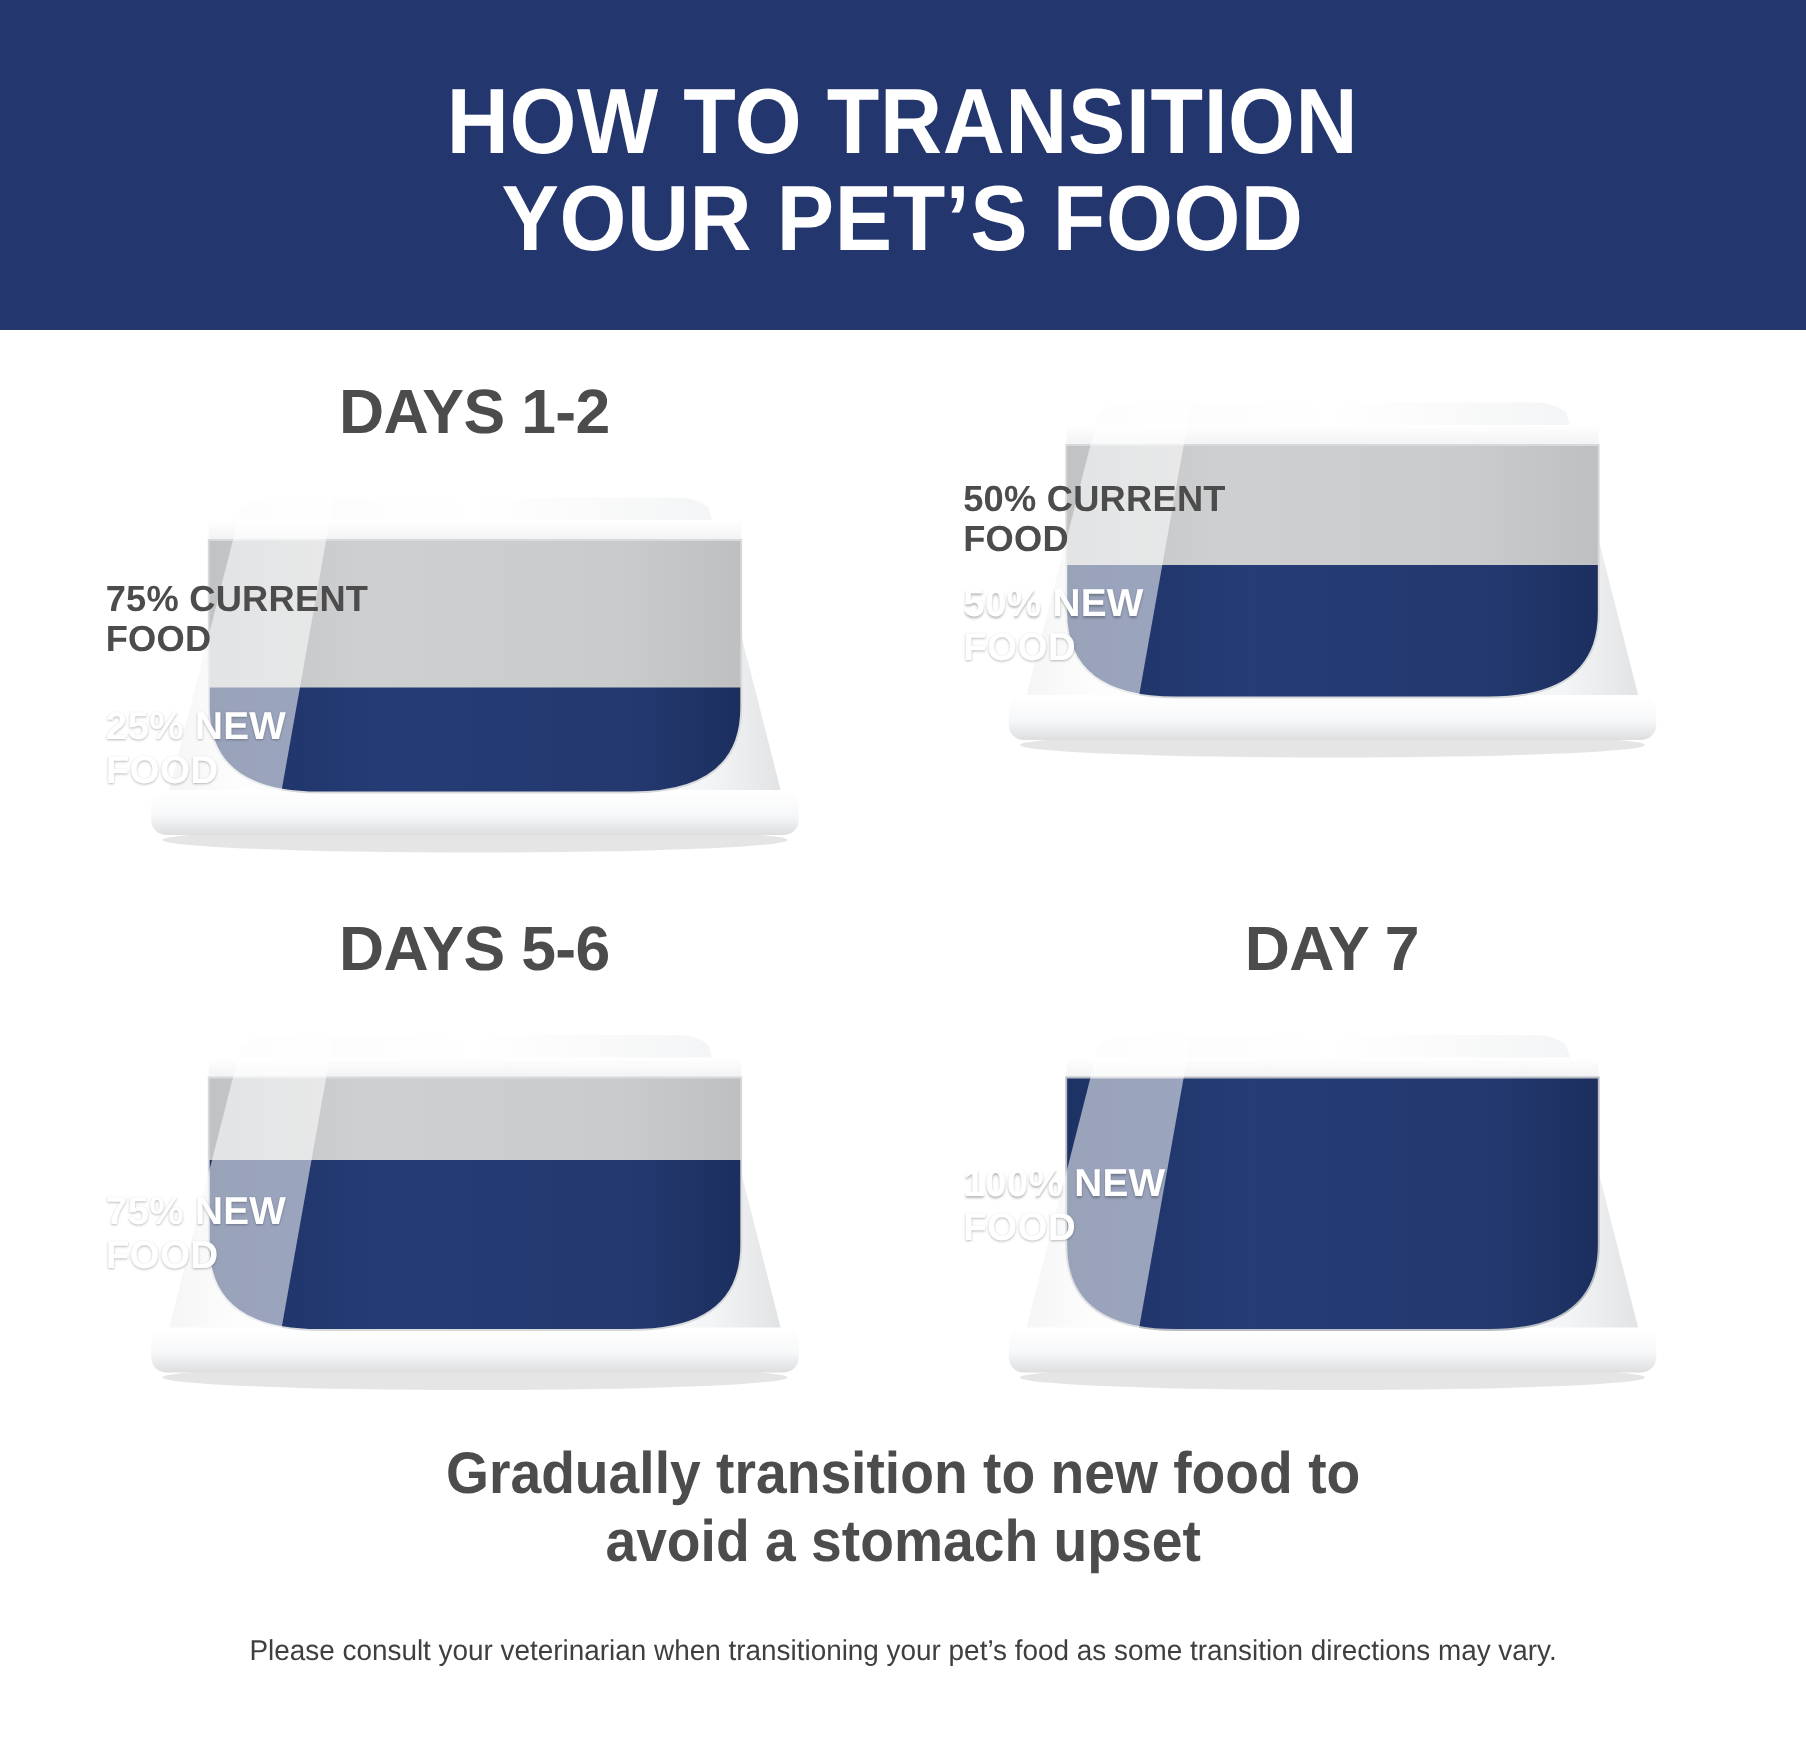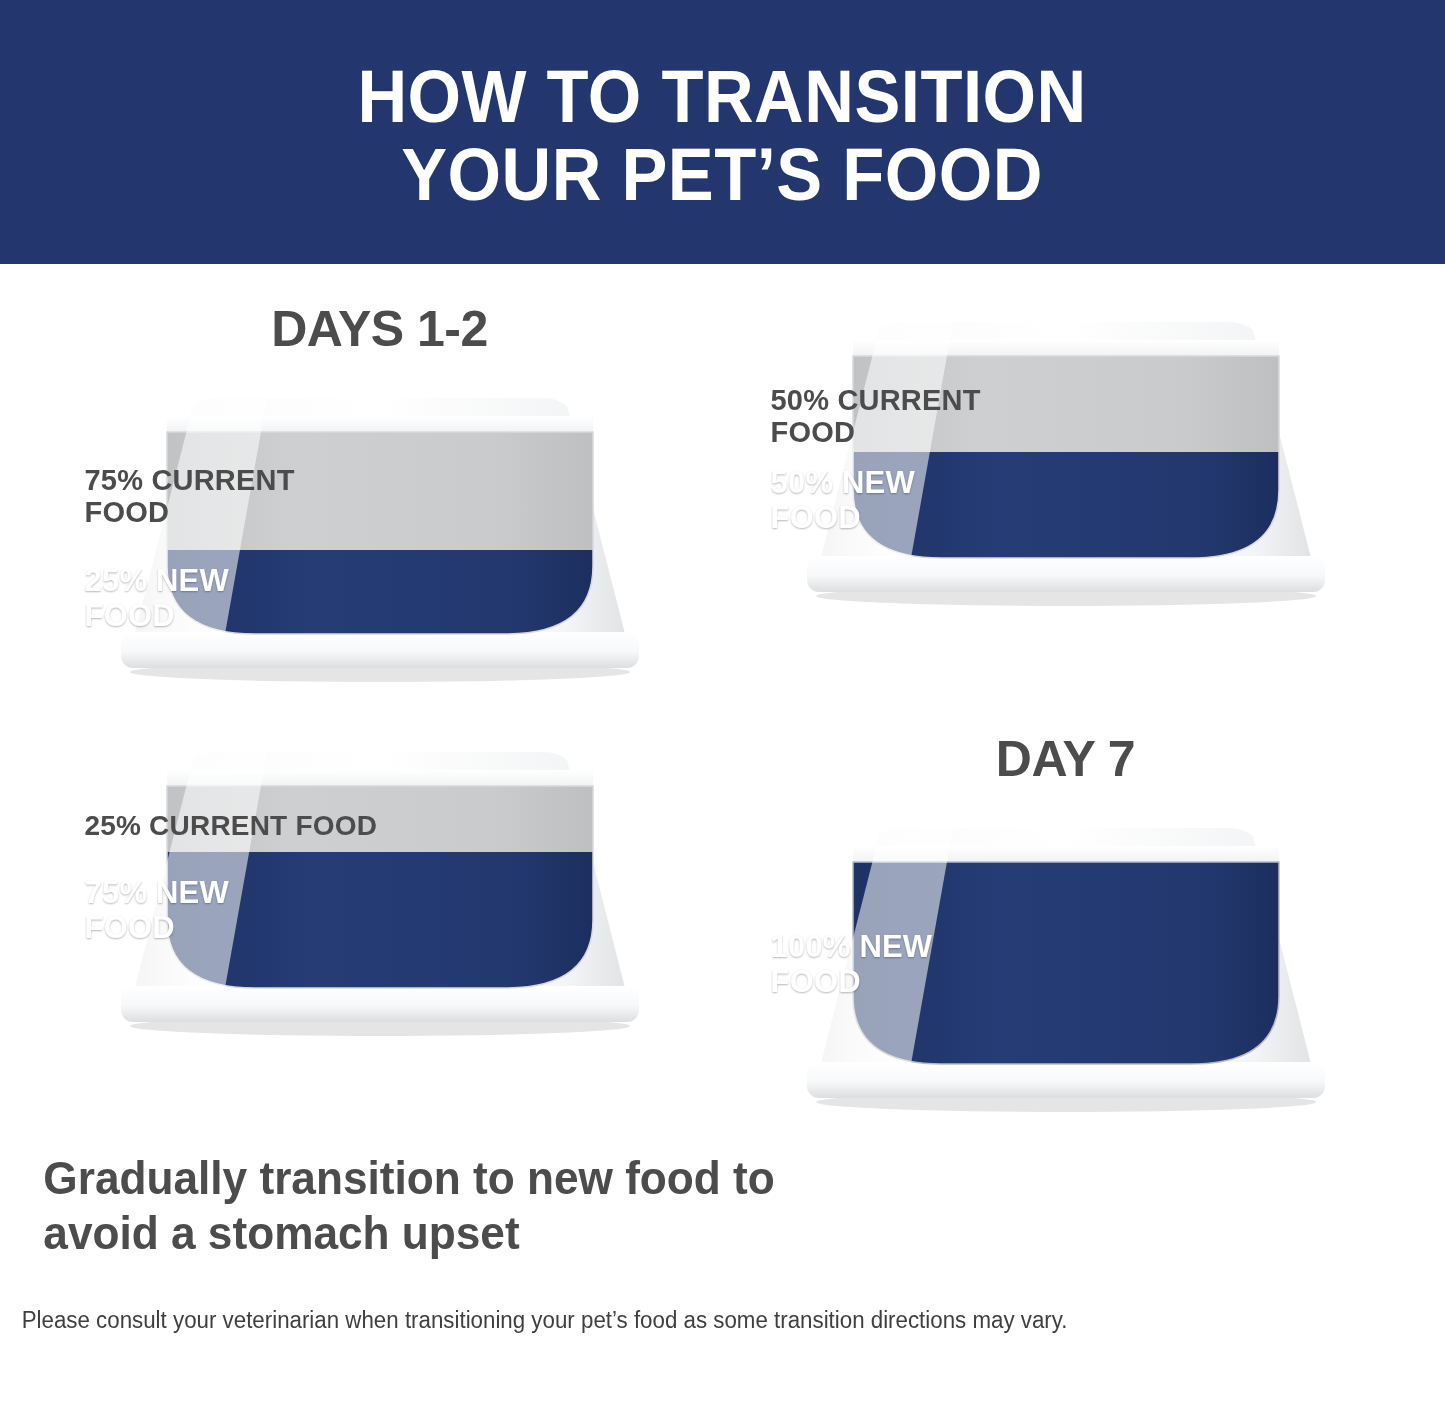--- a/index.html
+++ b/index.html
@@ -104,20 +104,21 @@
   .lbl-new {
     color: #ffffff;
     font-size: 31px;
     letter-spacing: 0.2px;
     text-shadow: 0 1px 2px rgba(0,0,0,0.28);
   }
 
   
   .footer {
     width: 1445px;
+    text-align: center;
     margin-top: 34px;
   }
   .footer-headline {
     font-family: "Liberation Sans", sans-serif;
     font-weight: bold;
     font-size: 47px;
     line-height: 1.18;
     color: #4C4C4C;
     transform: scaleX(0.94);
     transform-origin: center;
@@ -228,40 +229,40 @@
 FOOD</div>
         </div>
       </div>
     </div>
 
   </div>
 
   <div class="row">
 
     <div class="card">
+      <div class="card-title">DAYS 5-6</div>
       <div class="bowl-wrap">
         <svg class="bowl-svg" viewBox="0 0 590 310">
           <defs>
             <clipPath id="bowlClip3">
                 <path d="M82,56 L508,56 L508,190 Q508,258 420,258 L170,258 Q82,258 82,190 Z"></path>
               </clipPath>
           </defs>
           <ellipse cx="295" cy="296" rx="250" ry="10" fill="#000" opacity="0.10"></ellipse>
           <path d="M108,30 Q118,22 132,22 L458,22 Q472,22 482,30 L540,258 L50,258 Z" fill="url(#standGrad1)"></path>
           <rect x="36" y="256" width="518" height="36" rx="12" fill="url(#baseGrad1)"></rect>
           <path d="M82,40 L508,40 L508,62 L82,62 Z" fill="url(#rimGrad1)"></path>
           <g clip-path="url(#bowlClip3)">
             <rect x="70" y="50" width="450" height="215" fill="url(#grayFood1)"></rect>
             <rect x="70" y="122" width="450" height="150" fill="url(#blueFood1)"></rect>
           </g>
           <path d="M82,56 L508,56 L508,190 Q508,258 420,258 L170,258 Q82,258 82,190 Z" fill="none" stroke="#D7D9DB" stroke-width="1.5"></path>
           <path d="M108,30 Q118,22 132,22 L182,22 L140,258 L50,258 Z" fill="#FFFFFF" opacity="0.55"></path>
         </svg>
         <div class="label-layer">
-          <div class="lbl lbl-current one-line" style="top:80px;">25% CURRENT FOOD</div>
           <div class="lbl lbl-new" style="top:146px;">75% NEW
 FOOD</div>
         </div>
       </div>
     </div>
 
     <div class="card">
       <div class="card-title">DAY 7</div>
       <div class="bowl-wrap">
         <svg class="bowl-svg" viewBox="0 0 590 310">

